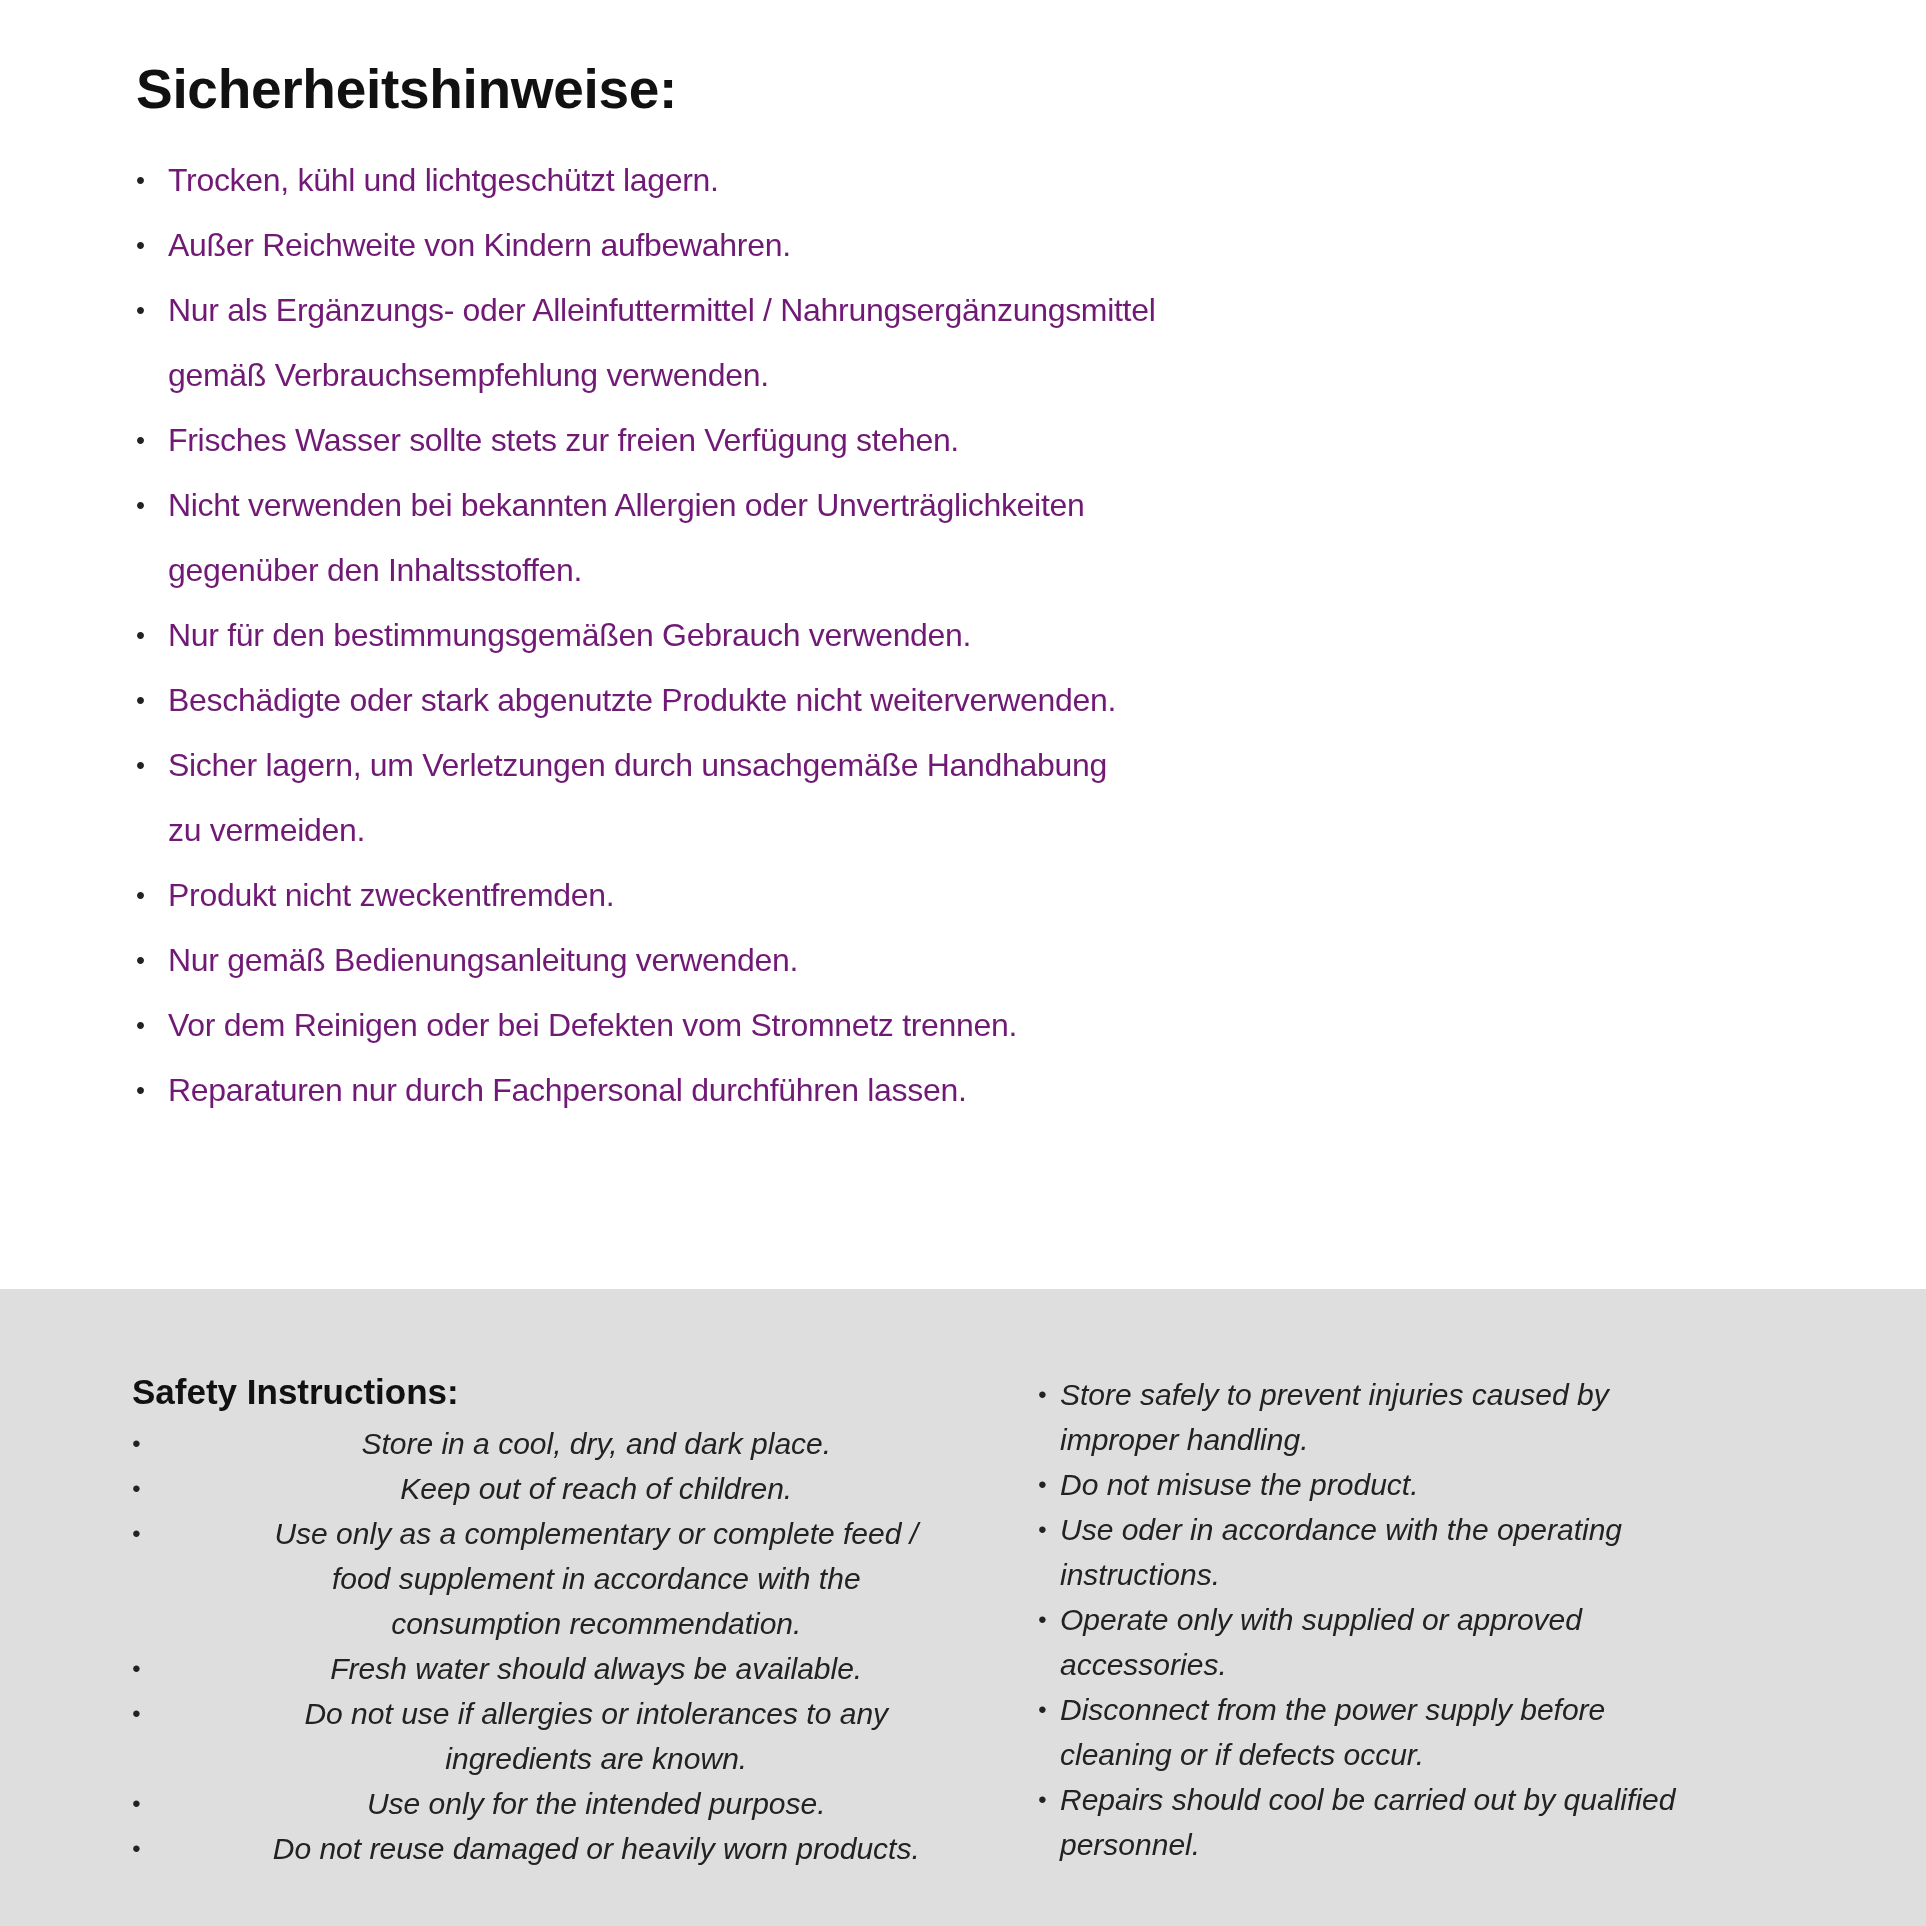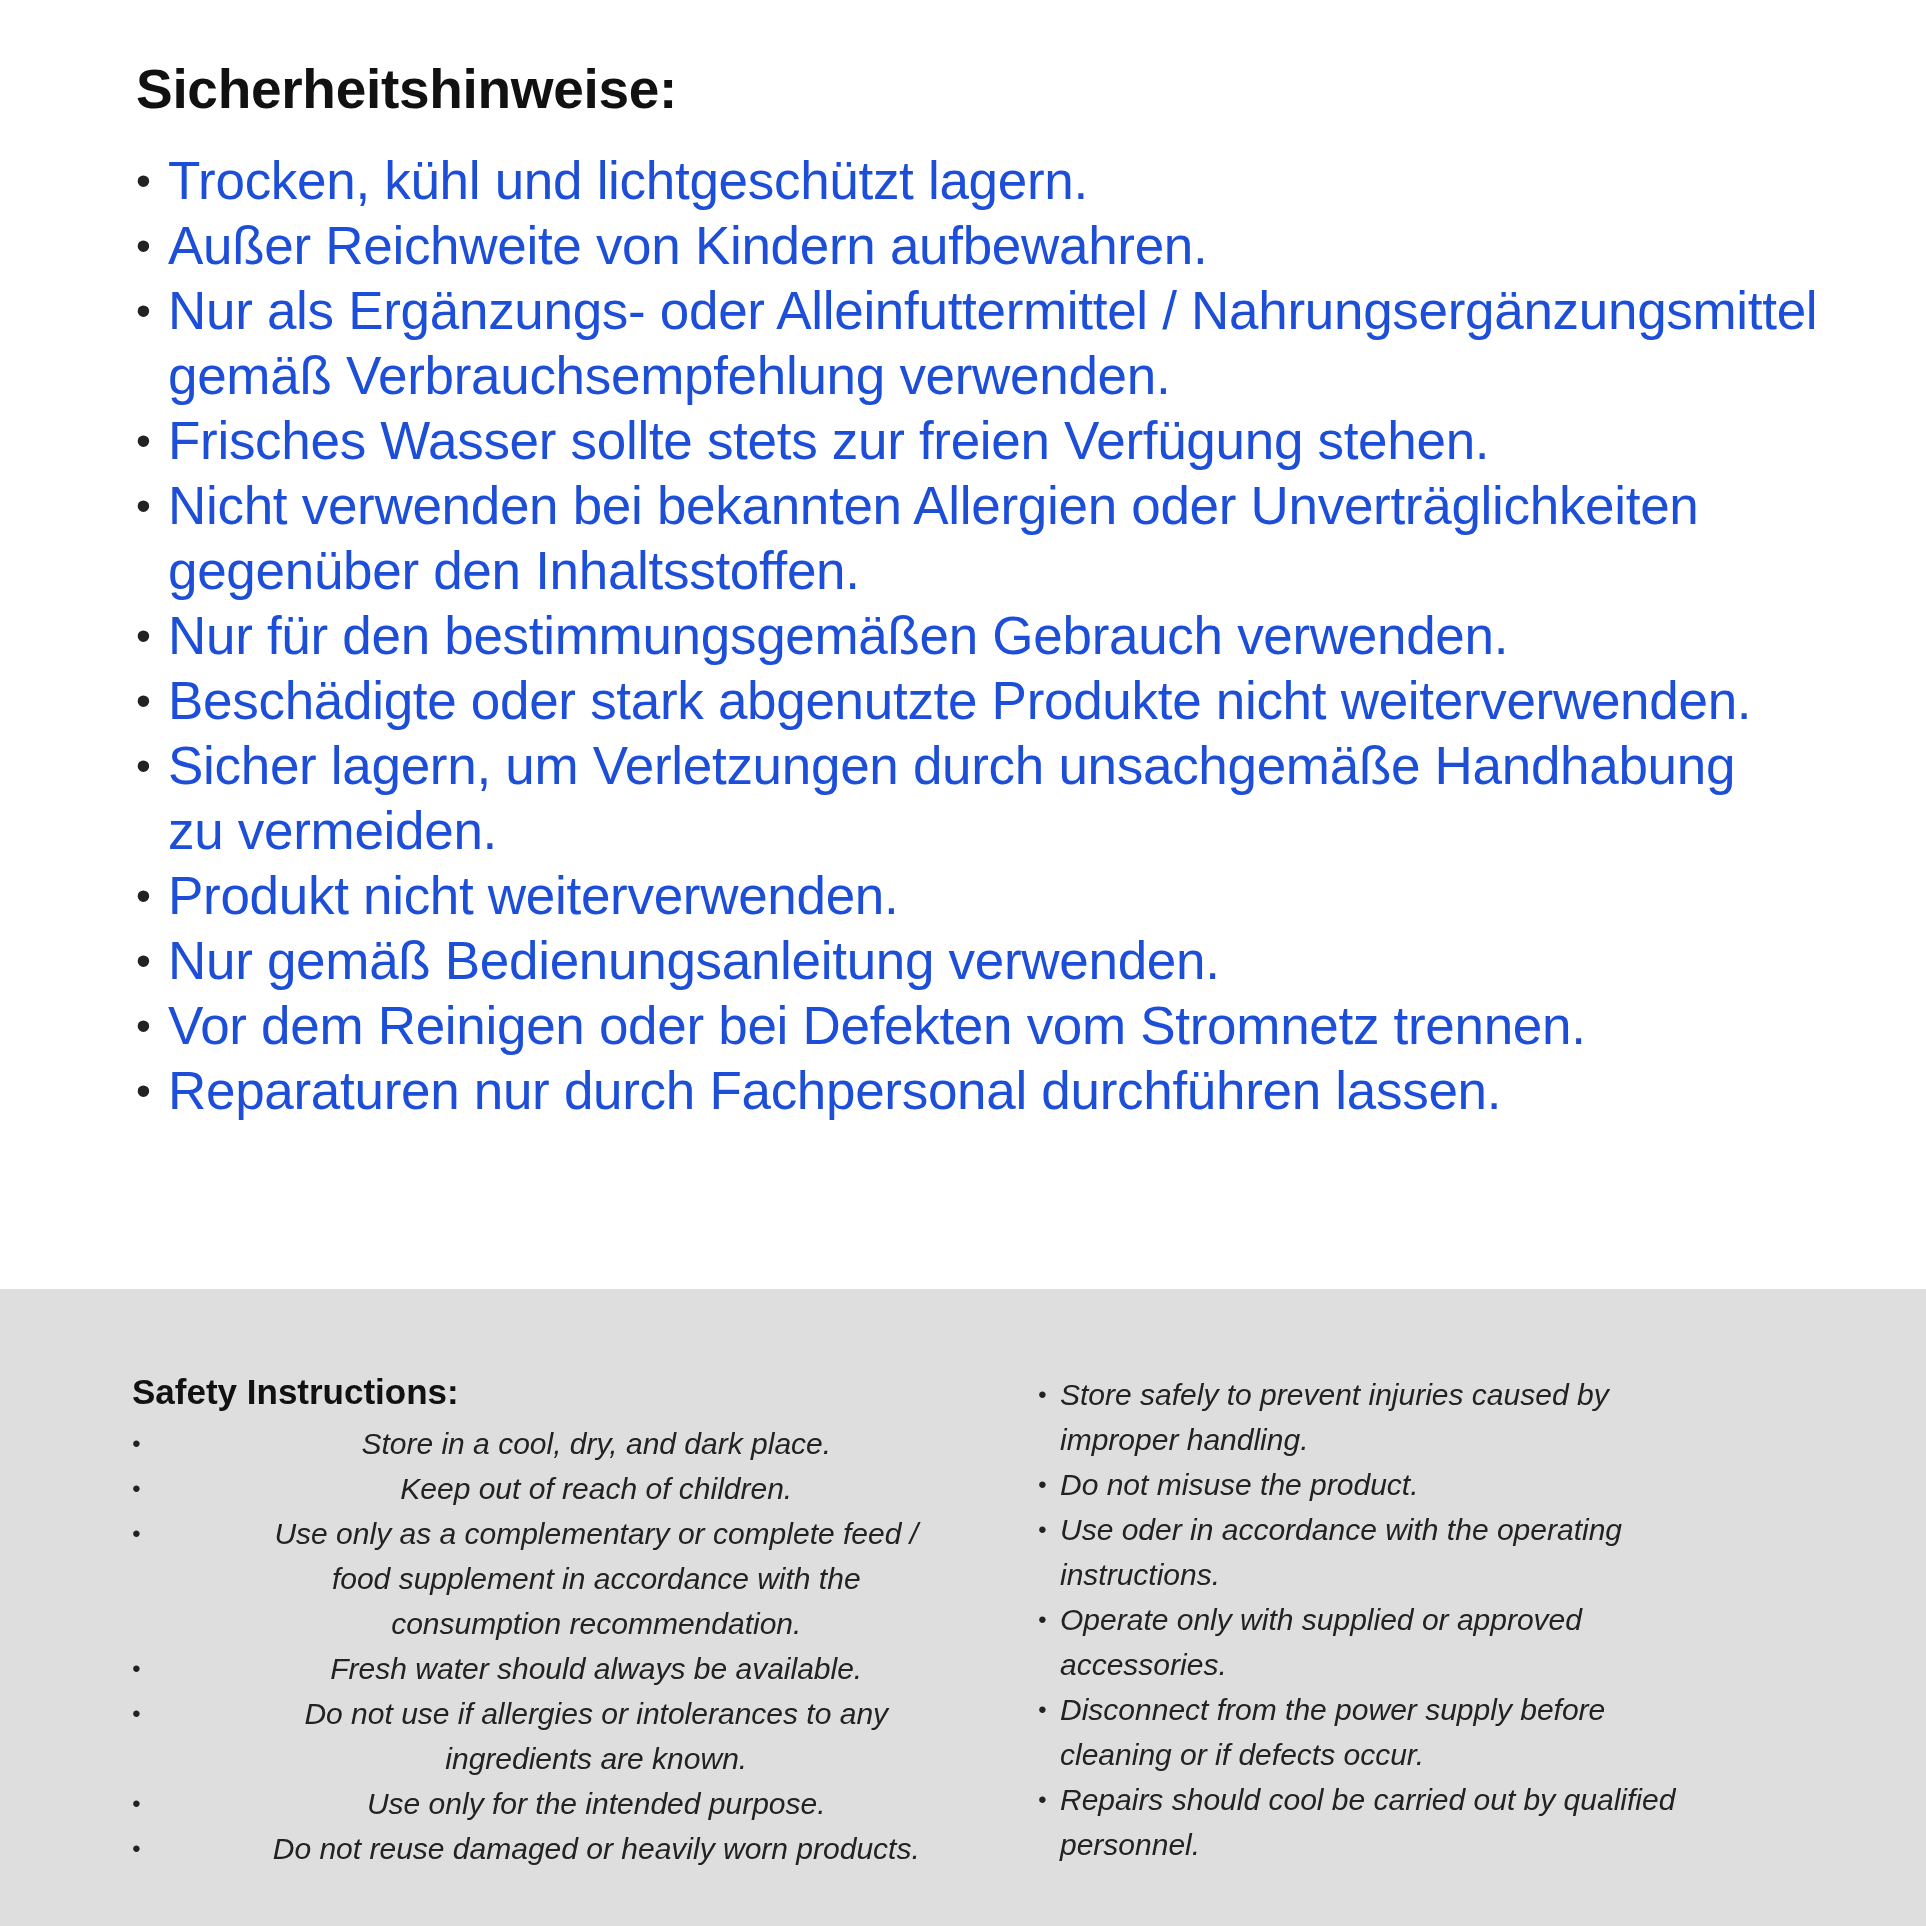--- a/index.html
+++ b/index.html
@@ -32,24 +32,24 @@
     list-style: none;
     margin: 0;
     padding: 0;
   }
   .de-list {
     margin-left: 39px;
   }
   .de-list li {
     position: relative;
     padding-left: 32px;
-    font-size: 53px;
+    font-size: 32px;
     line-height: 65px;
     letter-spacing: -0.3px;
-    color: #1d4ed8;
+    color: #701a75;
     white-space: pre-line;
   }
   .de-list li::before {
     content: "\2022";
     position: absolute;
     left: 0;
     top: 0;
     font-size: 0.8em;
     line-height: 65px;
     color: #222222;
@@ -114,21 +114,21 @@
     <li>Außer Reichweite von Kindern aufbewahren.</li>
     <li>Nur als Ergänzungs- oder Alleinfuttermittel / Nahrungsergänzungsmittel
 gemäß Verbrauchsempfehlung verwenden.</li>
     <li>Frisches Wasser sollte stets zur freien Verfügung stehen.</li>
     <li>Nicht verwenden bei bekannten Allergien oder Unverträglichkeiten
 gegenüber den Inhaltsstoffen.</li>
     <li>Nur für den bestimmungsgemäßen Gebrauch verwenden.</li>
     <li>Beschädigte oder stark abgenutzte Produkte nicht weiterverwenden.</li>
     <li>Sicher lagern, um Verletzungen durch unsachgemäße Handhabung
 zu vermeiden.</li>
-    <li>Produkt nicht weiterverwenden.</li>
+    <li>Produkt nicht zweckentfremden.</li>
     <li>Nur gemäß Bedienungsanleitung verwenden.</li>
     <li>Vor dem Reinigen oder bei Defekten vom Stromnetz trennen.</li>
     <li>Reparaturen nur durch Fachpersonal durchführen lassen.</li>
   </ul>
 </div>
 
 <div class="section-en">
   <div class="en-col-left">
     <h2 class="en-heading">Safety Instructions:</h2>
     <ul class="bullet-list en-list en-list-left">

